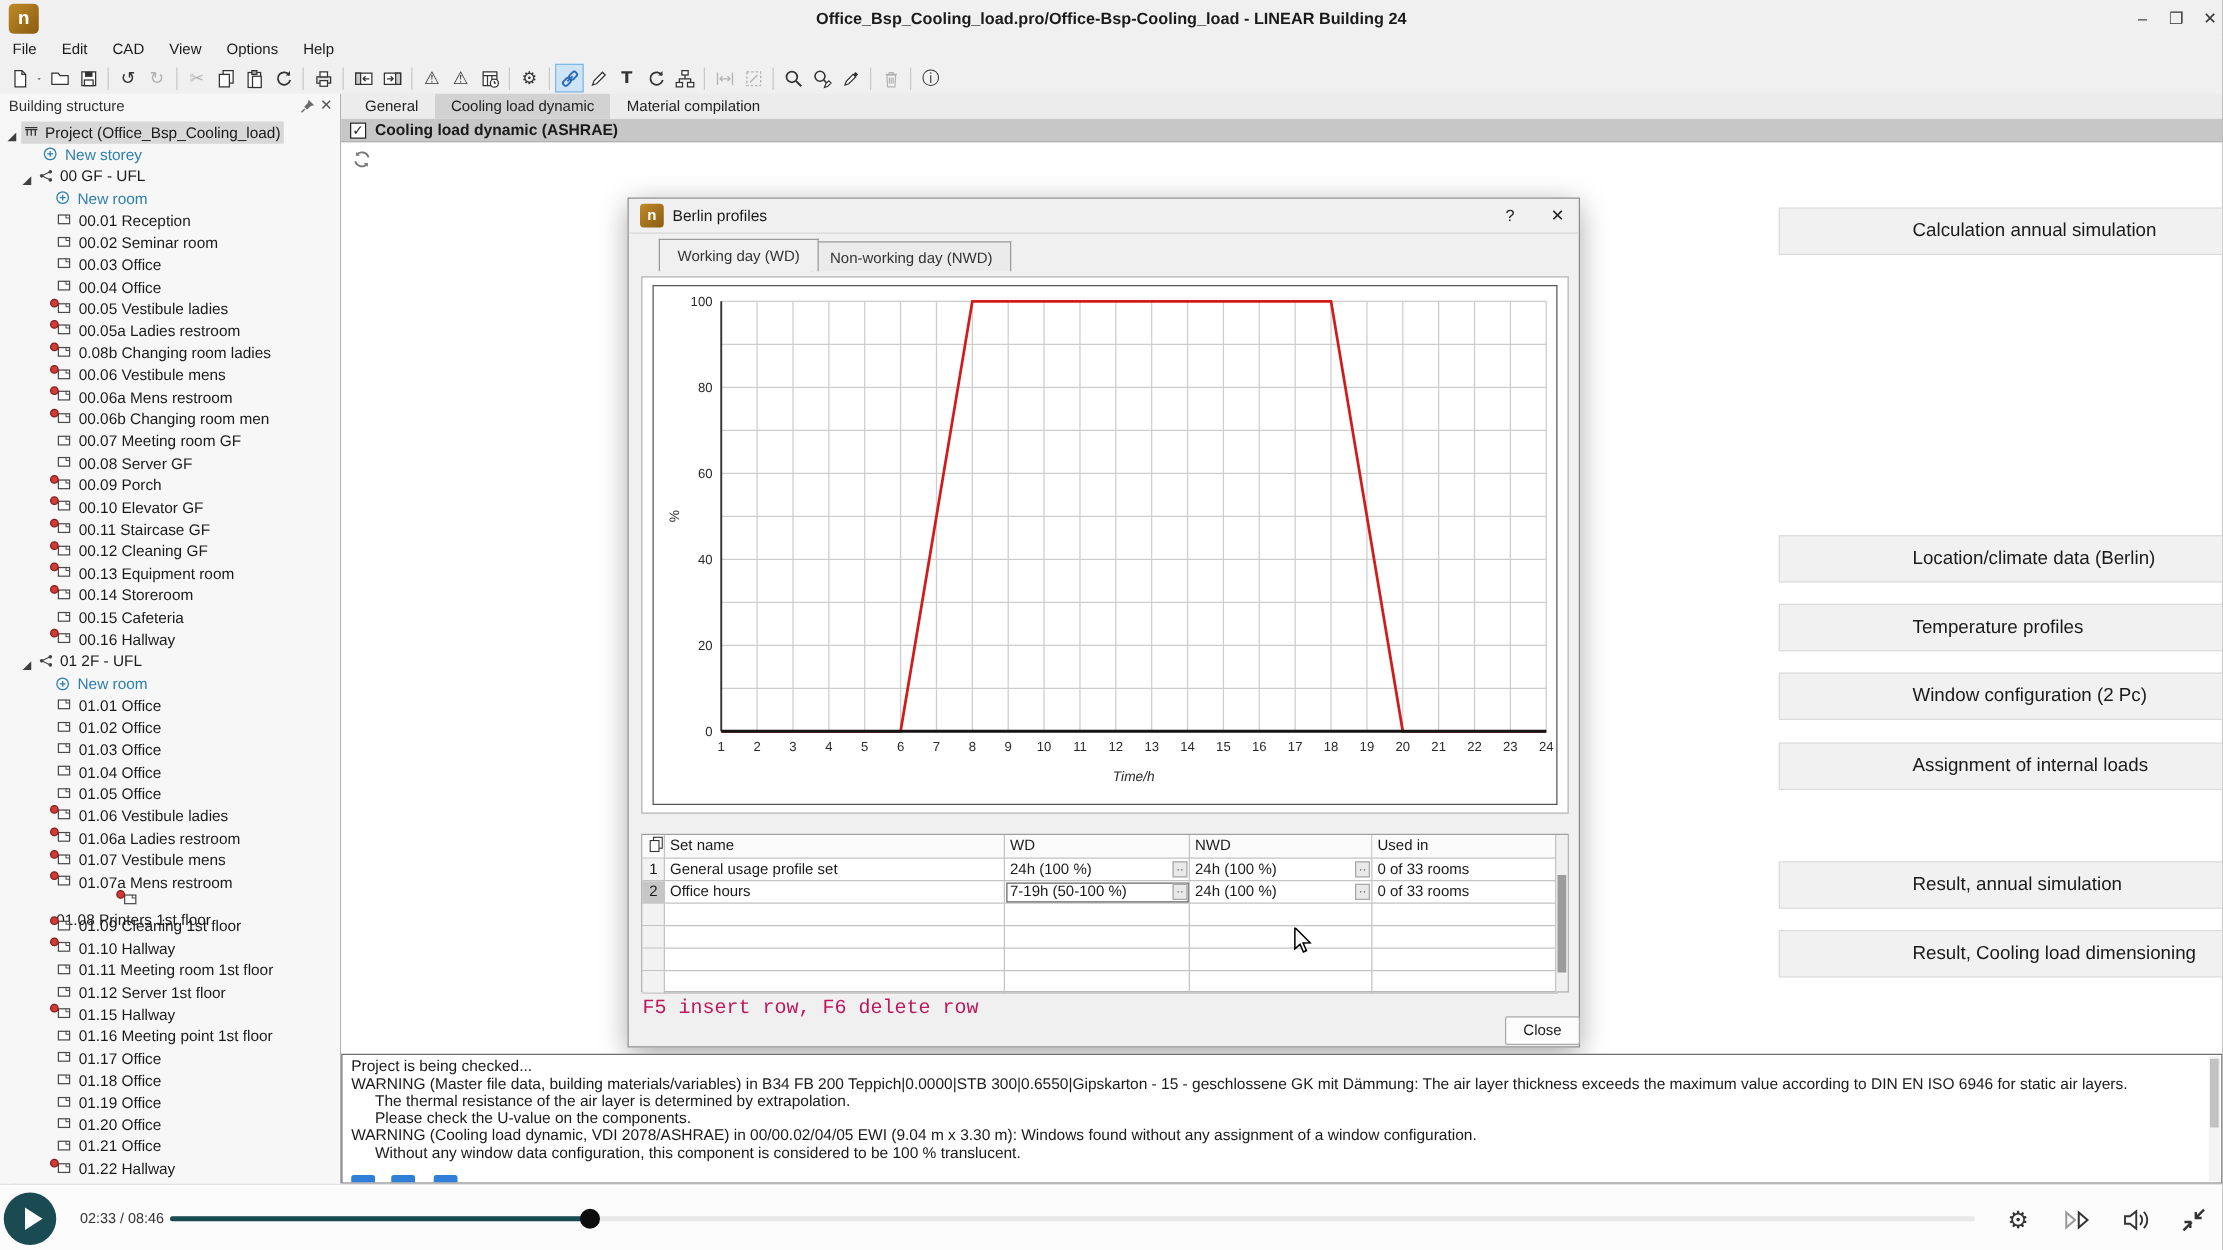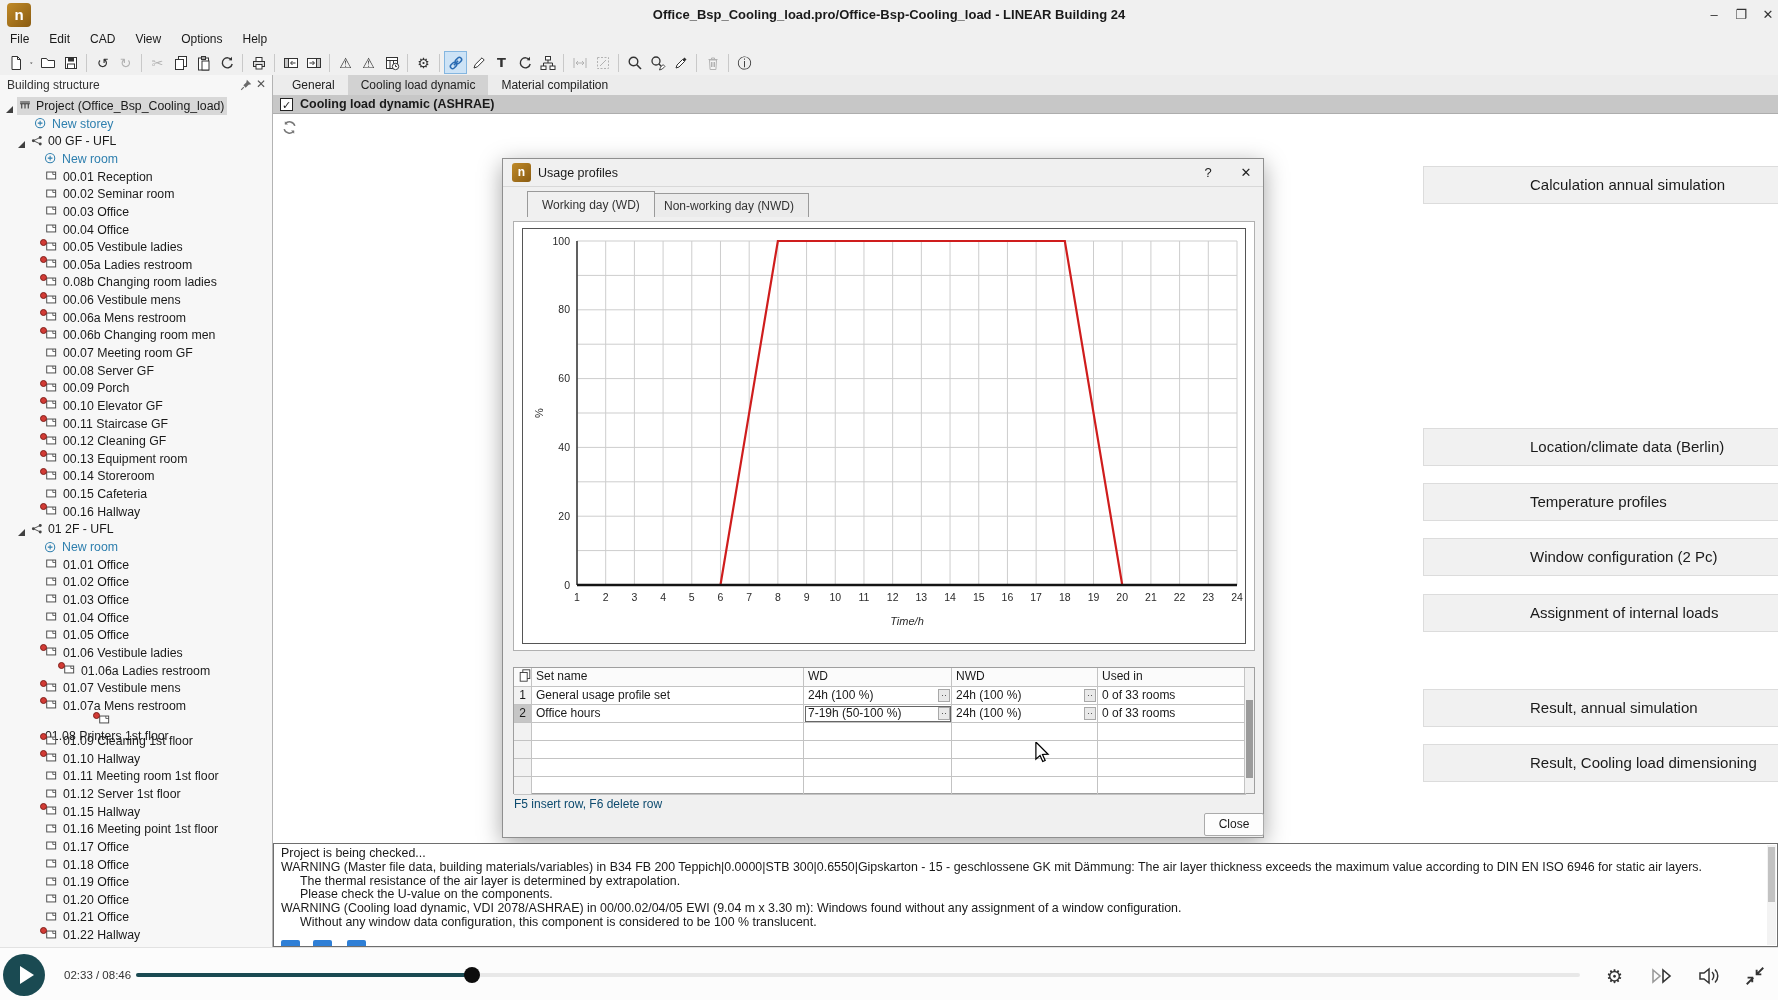--- a/index.html
+++ b/index.html
@@ -76,21 +76,21 @@
   #dlg-table{position:absolute;left:10px;top:508px;width:742px;height:127px;background:#fff;border:1px solid #9f9f9f;}
   .tcell{position:absolute;border-right:1px solid #c3c3c3;border-bottom:1px solid #c3c3c3;
          font-size:12px;line-height:17px;padding:0 4px;white-space:nowrap;overflow:hidden;}
   .tcell.numc{text-align:right;padding-right:5px;background:#f2f2f2;}
   .tcell.numc.sel{background:#c6c6c6;}
   .tcell.focus{outline:1px solid #666;outline-offset:-2px;}
   .minibtn{position:absolute;right:1px;top:2px;width:12px;height:13px;background:#e9e9e9;border:1px solid #a8a8a8;
            font-size:9px;line-height:10px;text-align:center;color:#444;}
   #tbl-scroll{position:absolute;right:0;top:0;width:10px;height:125px;background:#f0f0f0;border-left:1px solid #c3c3c3;}
   #tbl-thumb{position:absolute;left:1px;width:7px;background:#9b9b9b;}
-  #dlg-hint{position:absolute;left:11px;top:638px;font-size:12px;color:#0c4a6e;}
+  #dlg-hint{position:absolute;left:11px;top:638px;font-size:16px;color:#be185d;font-family:Liberation Mono, monospace;}
   #dlg-close{position:absolute;left:701px;top:654px;width:60px;height:23px;background:#fdfdfd;border:1px solid #aaa;
              border-radius:2px;font-size:12px;text-align:center;line-height:21px;}
 
   
   #log{left:273px;top:843px;width:1505px;height:104px;background:#fff;border:1px solid #6e6e6e;overflow:hidden;}
   .logline{position:relative;font-size:12.4px;line-height:13.8px;white-space:nowrap;padding-left:7px;}
   .logline.ind{padding-left:26px;}
   .stub{position:absolute;bottom:0;width:19px;height:6px;background:#2f7fd6;border-radius:2px 2px 0 0;}
   #log-scroll{position:absolute;right:1px;top:1px;width:9px;height:100px;background:#f3f3f3;}
   #log-thumb{position:absolute;left:1px;top:2px;width:7px;height:55px;background:#c2c2c2;}
@@ -526,21 +526,21 @@
               </svg></span>
             <span>01.05 Office</span>
           </span></div>
         <div class="trow" style="top: 546.8px;"><span class="body" style="margin-left: 44px;">
             <span class="ticon"><svg width="14" height="13" viewBox="0 0 16 16">
                 <rect x="1.5" y="2.5" width="11" height="8.5" fill="#fff" stroke="#4a4a4a" stroke-width="1.2"></rect>
                 <path d="M9 2.5v3h3.5" fill="none" stroke="#4a4a4a"></path>
               </svg><span class="flagdot"></span></span>
             <span>01.06 Vestibule ladies</span>
           </span></div>
-        <div class="trow" style="top: 564.5px; padding-left: 18px;"><span class="body" style="margin-left: 44px;">
+        <div class="trow" style="top: 564.5px;"><span class="body" style="margin-left: 44px;">
             <span class="ticon"><svg width="14" height="13" viewBox="0 0 16 16">
                 <rect x="1.5" y="2.5" width="11" height="8.5" fill="#fff" stroke="#4a4a4a" stroke-width="1.2"></rect>
                 <path d="M9 2.5v3h3.5" fill="none" stroke="#4a4a4a"></path>
               </svg><span class="flagdot"></span></span>
             <span>01.06a Ladies restroom</span>
           </span></div>
         <div class="trow" style="top: 582.1px;"><span class="body" style="margin-left: 44px;">
             <span class="ticon"><svg width="14" height="13" viewBox="0 0 16 16">
                 <rect x="1.5" y="2.5" width="11" height="8.5" fill="#fff" stroke="#4a4a4a" stroke-width="1.2"></rect>
                 <path d="M9 2.5v3h3.5" fill="none" stroke="#4a4a4a"></path>
@@ -676,21 +676,21 @@
         <div class="formbtn" style="top: 424px;">Window configuration (2 Pc)</div>
         <div class="formbtn" style="top: 480px;">Assignment of internal loads</div>
         <div class="formbtn" style="top: 575px;">Result, annual simulation</div>
         <div class="formbtn" style="top: 630px;">Result, Cooling load dimensioning</div>
       </div>
   </div>
 
   <div id="dialog" class="abs">
     <div id="dlg-titlebar">
       <div id="dlg-logo">n</div>
-      <div id="dlg-title">Usage profiles</div>
+      <div id="dlg-title">Berlin profiles</div>
       <div class="dlgctl" style="left:690px;">?</div>
       <div class="dlgctl" style="left:728px;">✕</div>
     </div>
     <div class="dtab on" style="left:24px;">Working day (WD)</div>
     <div class="dtab" style="left:146px;top:34px;">Non-working day (NWD)</div>
 
     <div id="chart-box">
       <div id="chart-inner"><svg width="724" height="416">
             <line x1="54" y1="12" x2="54" y2="356" stroke="#cdcdcd" stroke-width="1"></line>
             <line x1="82.69565217391305" y1="12" x2="82.69565217391305" y2="356" stroke="#cdcdcd" stroke-width="1"></line>

